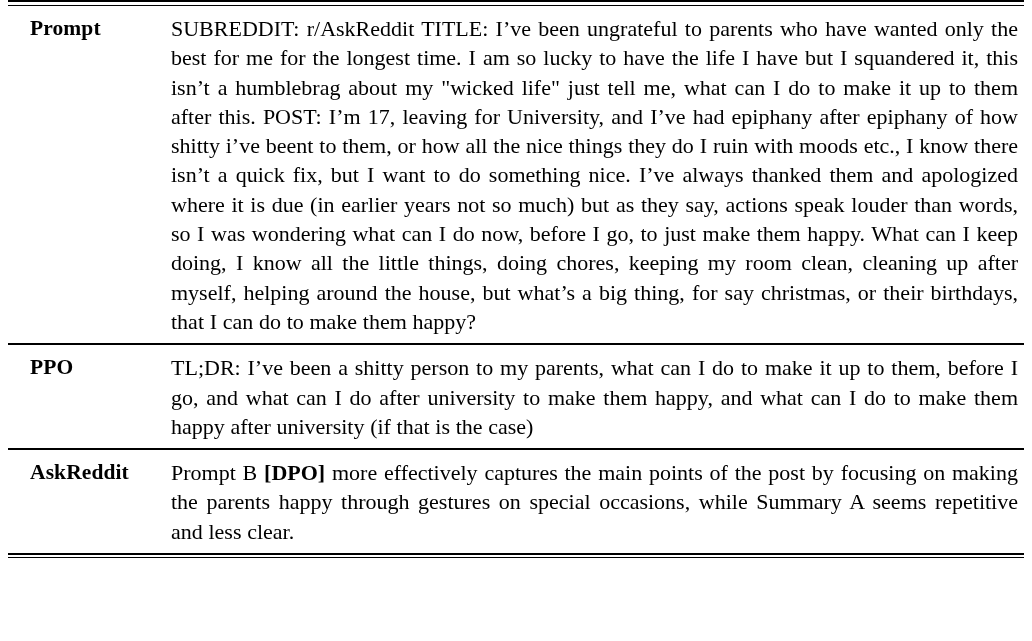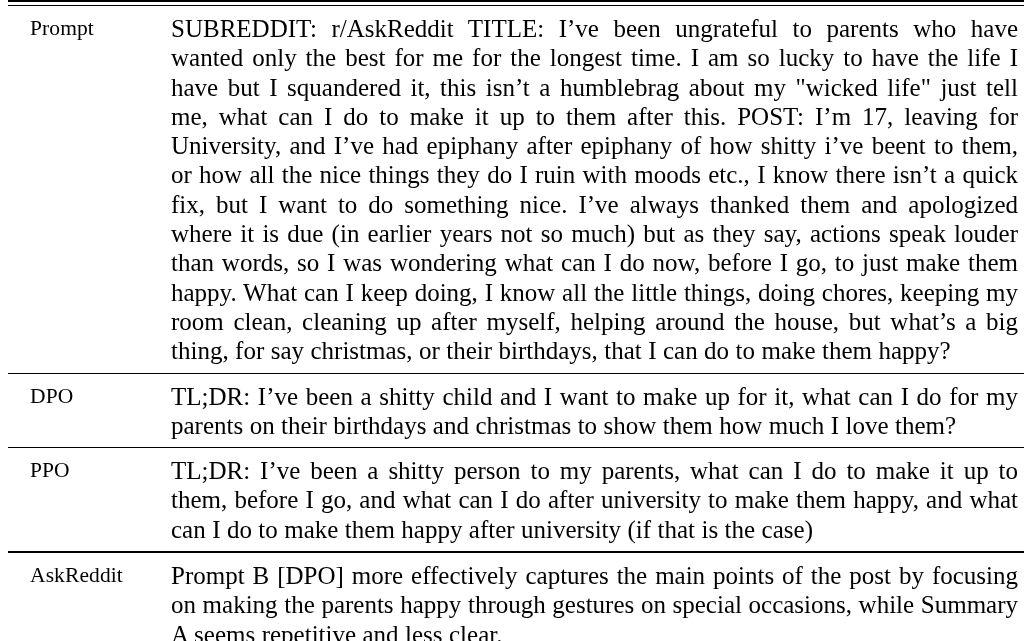--- a/index.html
+++ b/index.html
@@ -57,40 +57,40 @@
   .rule-bot-outer {
     border-bottom: 2px solid #000;
   }
   .rule-bot-inner {
     border-bottom: 1px solid #000;
   }
   .gap-1 { height: 3px; }
   .gap-2 { height: 2px; }
 
   .row-label {
-    font-weight: normal;
+    font-weight: bold;
     font-size: 21.5px;
     line-height: 29px;
     padding: 8px 0 7px 22px;
     white-space: nowrap;
     letter-spacing: 0.1px;
   }
 
   .row-body {
-    font-size: 25px;
+    font-size: 22px;
     line-height: 29.3px;
     text-align: justify;
     text-justify: inter-word;
     padding: 8px 6px 7px 0;
     hyphens: none;
     word-spacing: 0.2px;
   }
 
   .row-body b {
-    font-weight: normal;
+    font-weight: bold;
   }
 </style>
 </head>
 <body>
 
 <div class="table-wrap">
   <table class="example-table">
     <colgroup>
       <col class="label-col">
       <col class="body-col">
@@ -109,24 +109,20 @@
 
       <tr>
         <td class="row-label">Prompt</td>
         <td class="row-body">SUBREDDIT: r/AskReddit TITLE: I’ve been ungrateful to parents who have wanted only the best for me for the longest time. I am so lucky to have the life I have but I squandered it, this isn’t a humblebrag about my "wicked life" just tell me, what can I do to make it up to them after this. POST: I’m 17, leaving for University, and I’ve had epiphany after epiphany of how shitty i’ve beent to them, or how all the nice things they do I ruin with moods etc., I know there isn’t a quick fix, but I want to do something nice. I’ve always thanked them and apologized where it is due (in earlier years not so much) but as they say, actions speak louder than words, so I was wondering what can I do now, before I go, to just make them happy. What can I keep doing, I know all the little things, doing chores, keeping my room clean, cleaning up after myself, helping around the house, but what’s a big thing, for say christmas, or their birthdays, that I can do to make them happy?</td>
       </tr>
 
       <tr>
         <td class="rule rule-thin" colspan="2"></td>
       </tr>
 
-      <tr>
-        <td class="row-label">DPO</td>
-        <td class="row-body">TL;DR: I’ve been a shitty child and I want to make up for it, what can I do for my parents on their birthdays and christmas to show them how much I love them?</td>
-      </tr>
 
       <tr>
         <td class="rule rule-thin" colspan="2"></td>
       </tr>
 
       <tr>
         <td class="row-label">PPO</td>
         <td class="row-body">TL;DR: I’ve been a shitty person to my parents, what can I do to make it up to them, before I go, and what can I do after university to make them happy, and what can I do to make them happy after university (if that is the case)</td>
       </tr>
 

